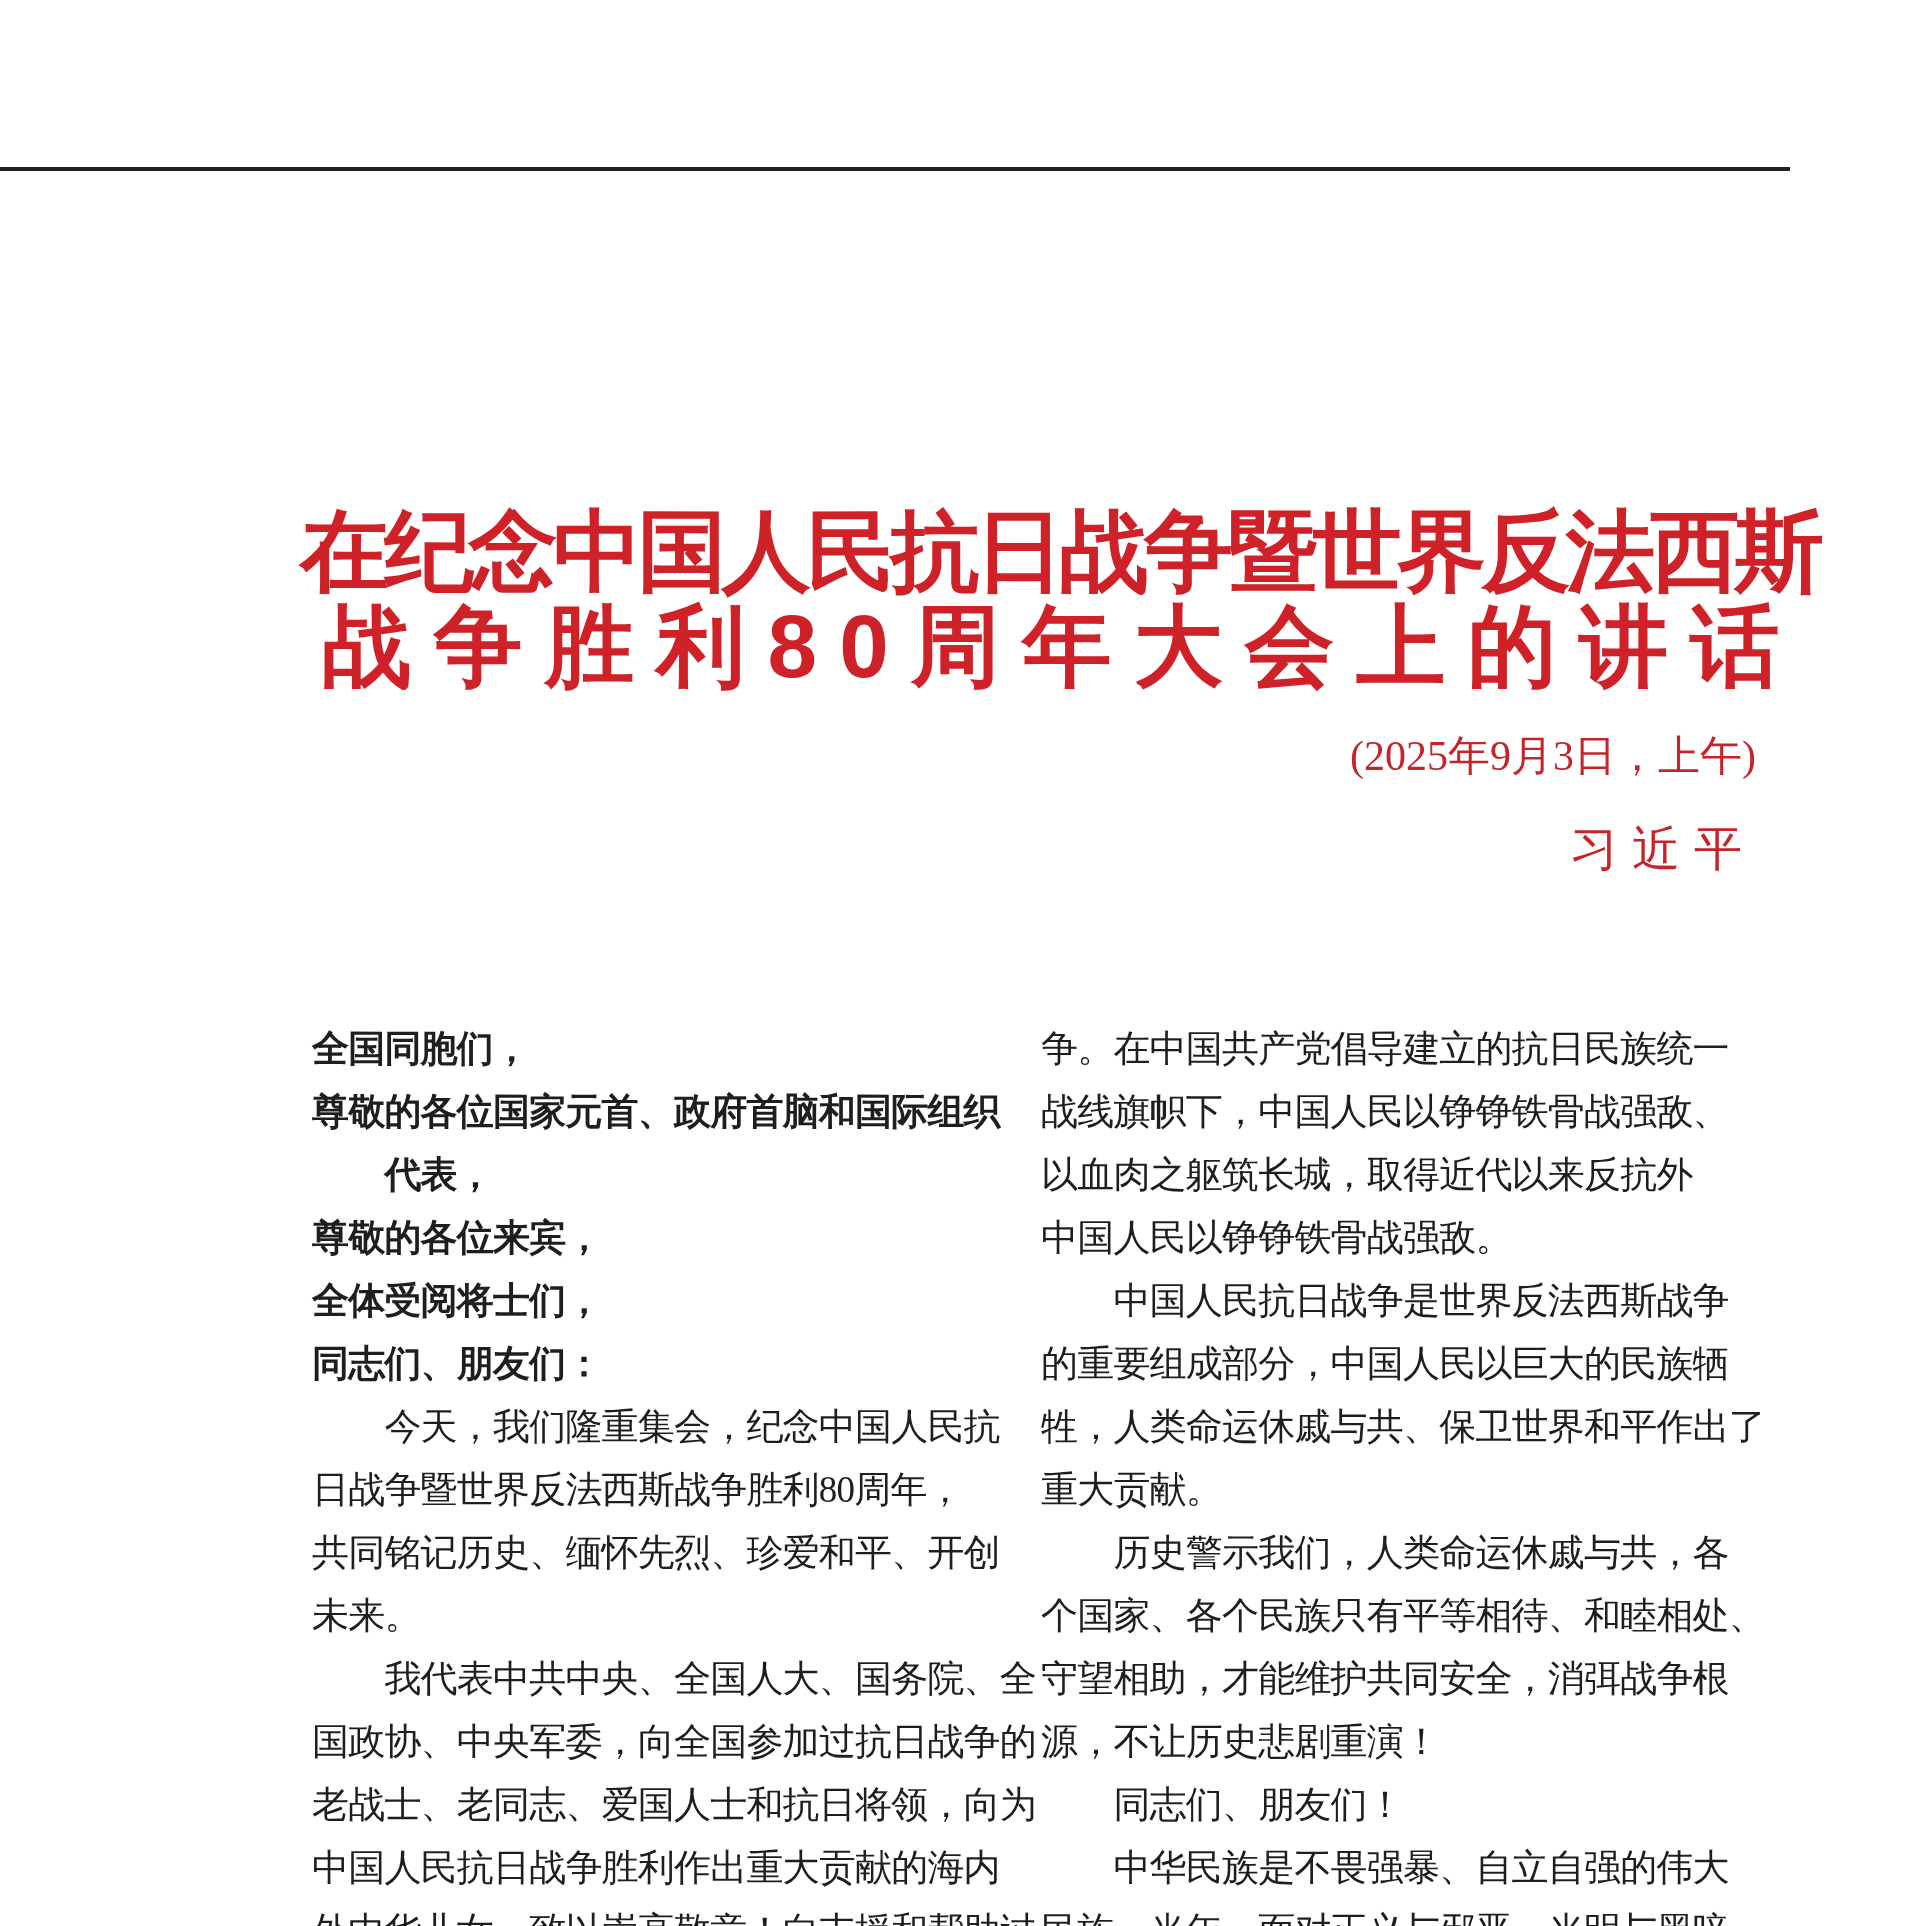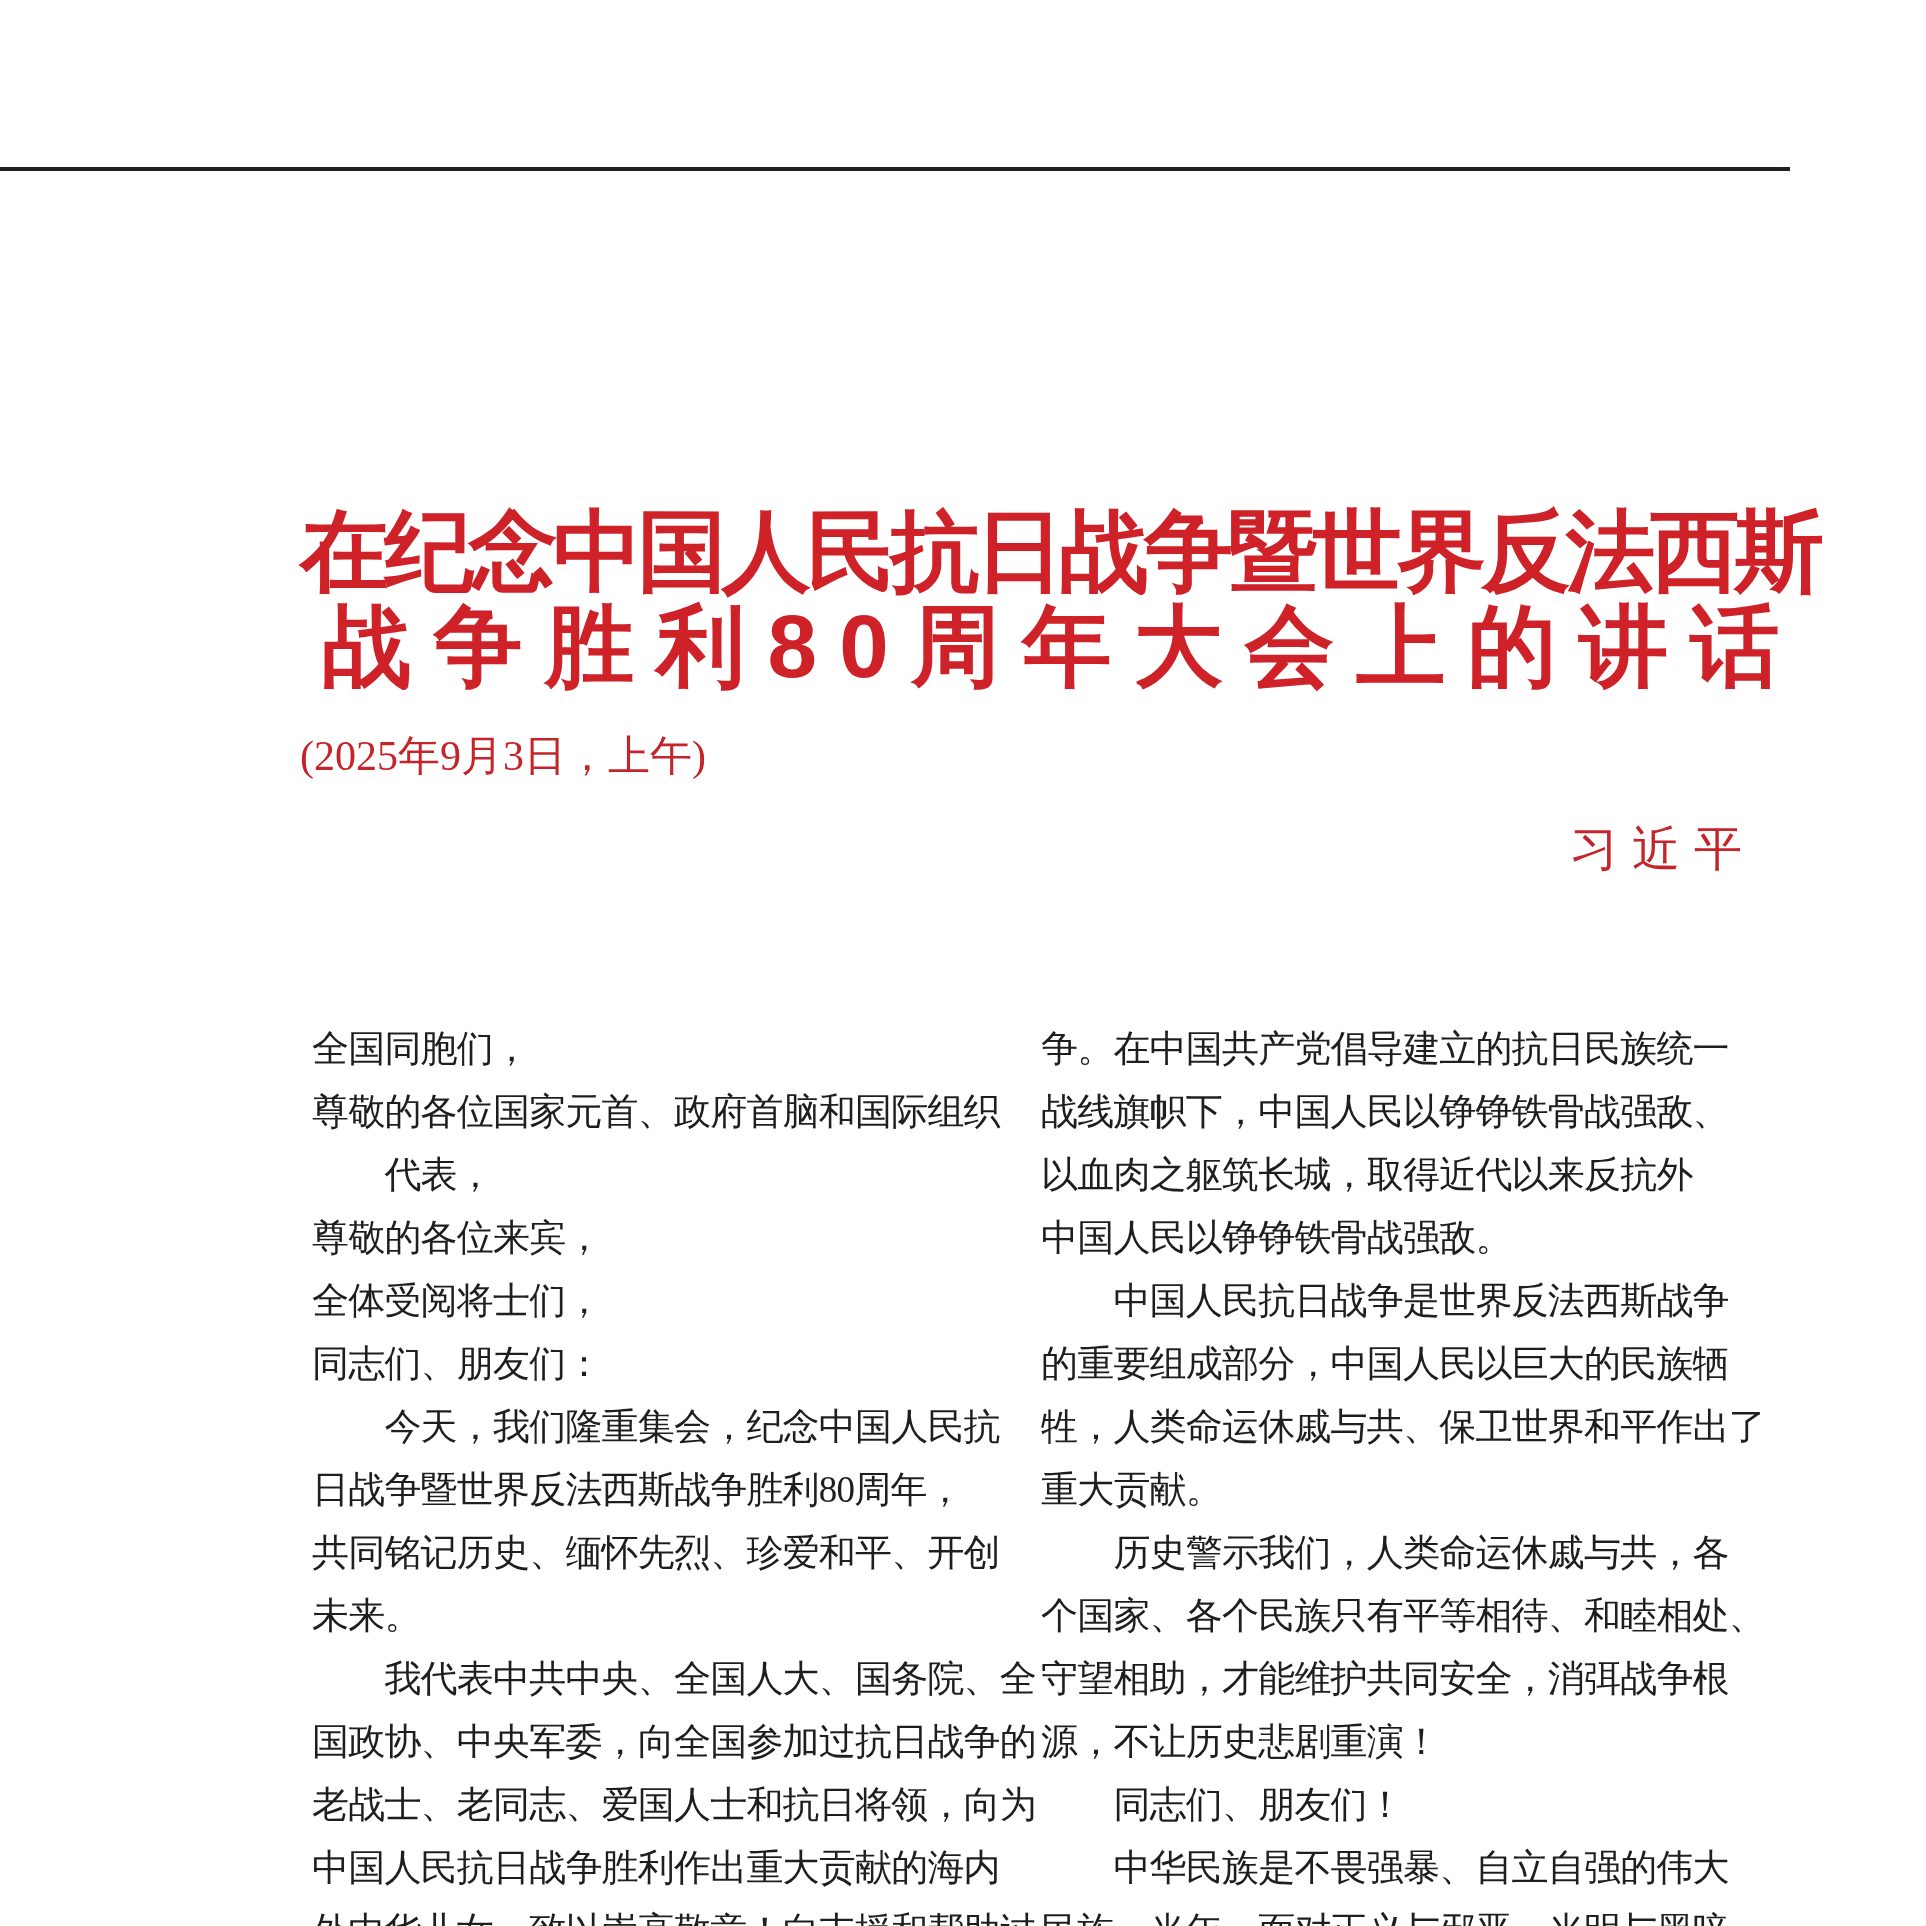--- a/index.html
+++ b/index.html
@@ -21,21 +21,21 @@
     font-weight:900;
     color:#ce2128;
     font-size:89px;
     line-height:96px;
     white-space:nowrap;
   }
   .title-line.l1{top:503px;letter-spacing:-4.6px;}
   .title-line.l2{top:598px;letter-spacing:22.3px;text-indent:22.3px;}
   .date-line{
     position:absolute;left:300px;top:731px;width:1456px;
-    text-align:left;
+    text-align:right;
     font-size:42px;line-height:50px;
     color:#c4252b;
     white-space:nowrap;
   }
   .author-line{
     position:absolute;left:300px;top:820px;width:1456px;
     text-align:right;
     font-size:48px;line-height:58px;
     color:#c4252b;
     letter-spacing:14px;text-indent:14px;
@@ -44,21 +44,21 @@
   .column{position:absolute;top:1017px;width:711px;}
   .column.left{left:312px;}
   .column.right{left:1041px;}
   .body-line{
     height:63px;line-height:63px;
     font-size:37px;
     color:#1e1e1e;
     white-space:nowrap;
     letter-spacing:-0.8px;
   }
-  .hei{font-family:"Liberation Sans","DejaVu Sans",sans-serif;font-weight:400;}
+  .hei{font-family:"Liberation Sans","DejaVu Sans",sans-serif;font-weight:700;}
   .kai{font-family:"Liberation Serif","DejaVu Serif",serif;font-weight:400;}
 </style>
 </head>
 <body>
 
 <div id="page">
 
   <div class="top-rule"></div>
 
   <div class="title-block">

